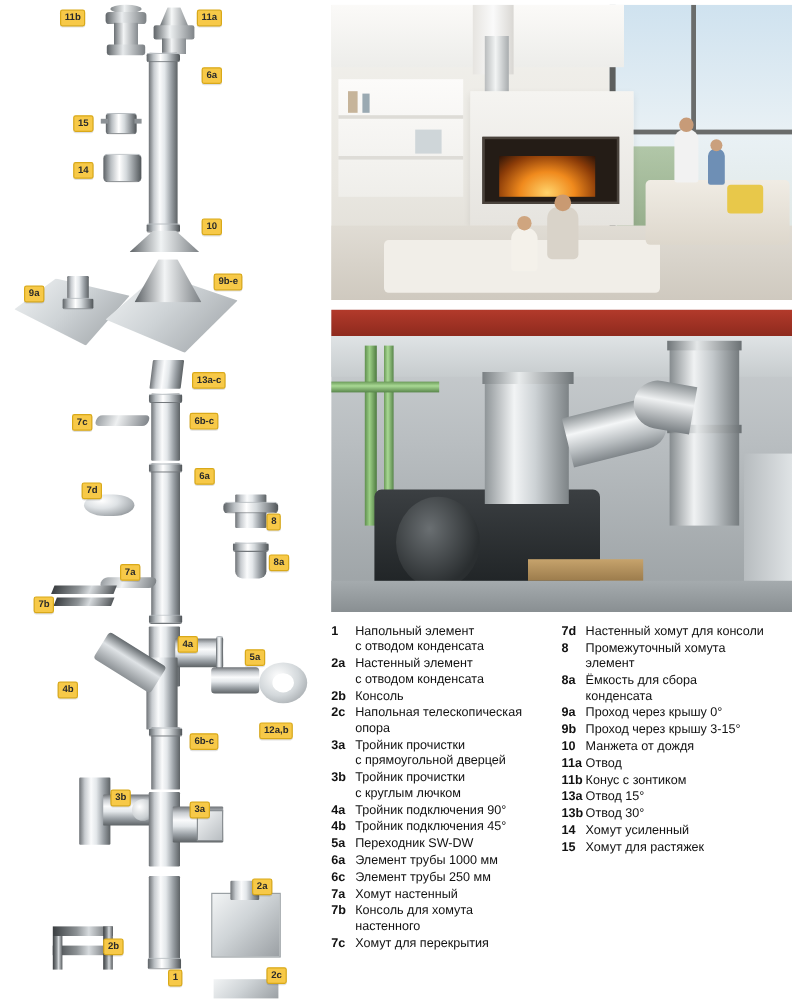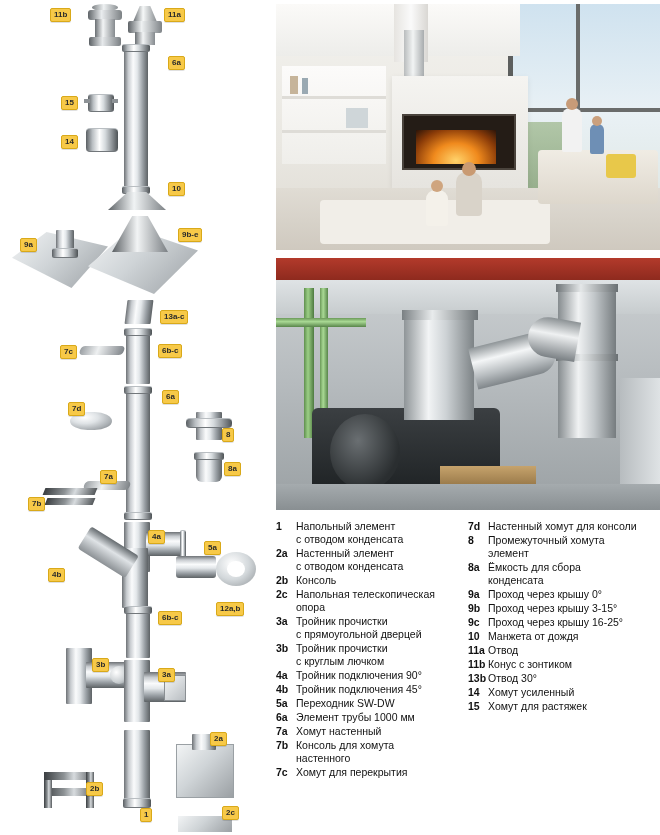--- a/index.html
+++ b/index.html
@@ -328,20 +328,24 @@
           </div>
         <div class="leg-item">
             <div class="leg-key">5a</div>
             <div class="leg-txt" style="white-space:pre-line">Переходник SW-DW</div>
           </div>
         <div class="leg-item">
             <div class="leg-key">6a</div>
             <div class="leg-txt" style="white-space:pre-line">Элемент трубы 1000 мм</div>
           </div>
         <div class="leg-item">
+            <div class="leg-key">6c</div>
+            <div class="leg-txt" style="white-space:pre-line">Элемент трубы 250 мм</div>
+          </div>
+        <div class="leg-item">
             <div class="leg-key">7a</div>
             <div class="leg-txt" style="white-space:pre-line">Хомут настенный</div>
           </div>
         <div class="leg-item">
             <div class="leg-key">7b</div>
             <div class="leg-txt" style="white-space:pre-line">Консоль для хомута
 настенного</div>
           </div>
         <div class="leg-item">
             <div class="leg-key">7c</div>
@@ -366,36 +370,36 @@
           </div>
         <div class="leg-item">
             <div class="leg-key">9a</div>
             <div class="leg-txt" style="white-space:pre-line">Проход через крышу 0°</div>
           </div>
         <div class="leg-item">
             <div class="leg-key">9b</div>
             <div class="leg-txt" style="white-space:pre-line">Проход через крышу 3-15°</div>
           </div>
         <div class="leg-item">
-            <div class="leg-key">9c</div>
-            <div class="leg-txt" style="white-space:pre-line">Проход через крышу 16-25°</div>
-          </div>
-        <div class="leg-item">
             <div class="leg-key">10</div>
             <div class="leg-txt" style="white-space:pre-line">Манжета от дождя</div>
           </div>
         <div class="leg-item">
             <div class="leg-key">11a</div>
             <div class="leg-txt" style="white-space:pre-line">Отвод</div>
           </div>
         <div class="leg-item">
             <div class="leg-key">11b</div>
             <div class="leg-txt" style="white-space:pre-line">Конус с зонтиком</div>
           </div>
         <div class="leg-item">
+            <div class="leg-key">13a</div>
+            <div class="leg-txt" style="white-space:pre-line">Отвод 15°</div>
+          </div>
+        <div class="leg-item">
             <div class="leg-key">13b</div>
             <div class="leg-txt" style="white-space:pre-line">Отвод 30°</div>
           </div>
         <div class="leg-item">
             <div class="leg-key">14</div>
             <div class="leg-txt" style="white-space:pre-line">Хомут усиленный</div>
           </div>
         <div class="leg-item">
             <div class="leg-key">15</div>
             <div class="leg-txt" style="white-space:pre-line">Хомут для растяжек</div>

